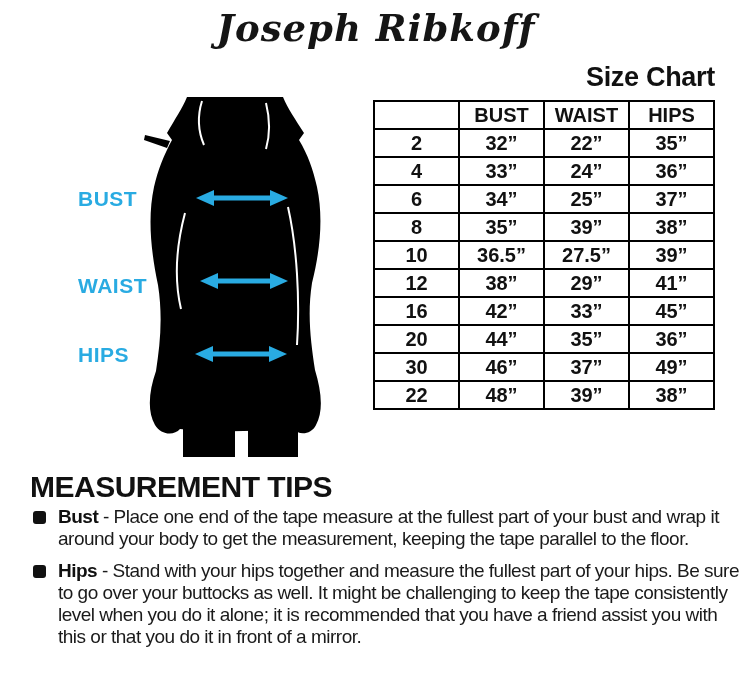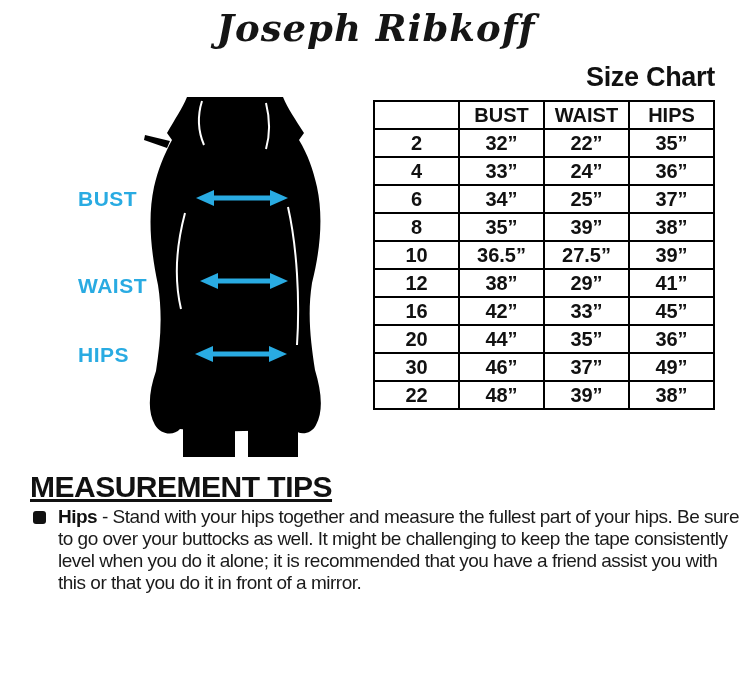--- a/index.html
+++ b/index.html
@@ -30,21 +30,21 @@
     position:absolute; left:373px; top:100px; width:342px;
     border-collapse:collapse; table-layout:fixed;
   }
   .size-table th, .size-table td {
     border:2px solid #000; height:28px; text-align:center; vertical-align:middle;
     font-size:20px; font-weight:bold; color:#111; padding:0;
   }
 
   .tips-heading {
     position:absolute; left:30px; top:470px; font-size:30px; font-weight:bold;
-    color:#111; letter-spacing:-.5px;text-decoration:underline;
+    color:#111; letter-spacing:-.5px;
   }
   .tips-list { position:absolute; left:32px; top:506px; width:708px; }
   .tip-item { display:flex; align-items:flex-start; margin-bottom:10px; }
   .bullet {
     flex:none; width:13px; height:13px; background:#111; border-radius:3px;
     margin:5px 12px 0 1px;
   }
   .tip-text { font-size:19px; line-height:22px; letter-spacing:-.5px; color:#1a1a1a; }
   .tip-text b { font-weight:bold; color:#111; }
 </style>
@@ -174,17 +174,21 @@
           <td>39”</td>
           <td>38”</td>
         </tr>
       </tbody>
   </table>
 
   <div class="tips-heading">MEASUREMENT TIPS</div>
   <div class="tips-list">
       <div class="tip-item">
         <span class="bullet"></span>
+        <p class="tip-text"><b>Bust</b> <span>- Place one end of the tape measure at the fullest part of your bust and wrap it around your body to get the measurement, keeping the tape parallel to the floor.</span></p>
+      </div>
+      <div class="tip-item">
+        <span class="bullet"></span>
         <p class="tip-text"><b>Hips</b> <span>- Stand with your hips together and measure the fullest part of your hips. Be sure to go over your buttocks as well. It might be challenging to keep the tape consistently level when you do it alone; it is recommended that you have a friend assist you with this or that you do it in front of a mirror.</span></p>
       </div>
     </div>
 
 </div>
 
 </body></html>

